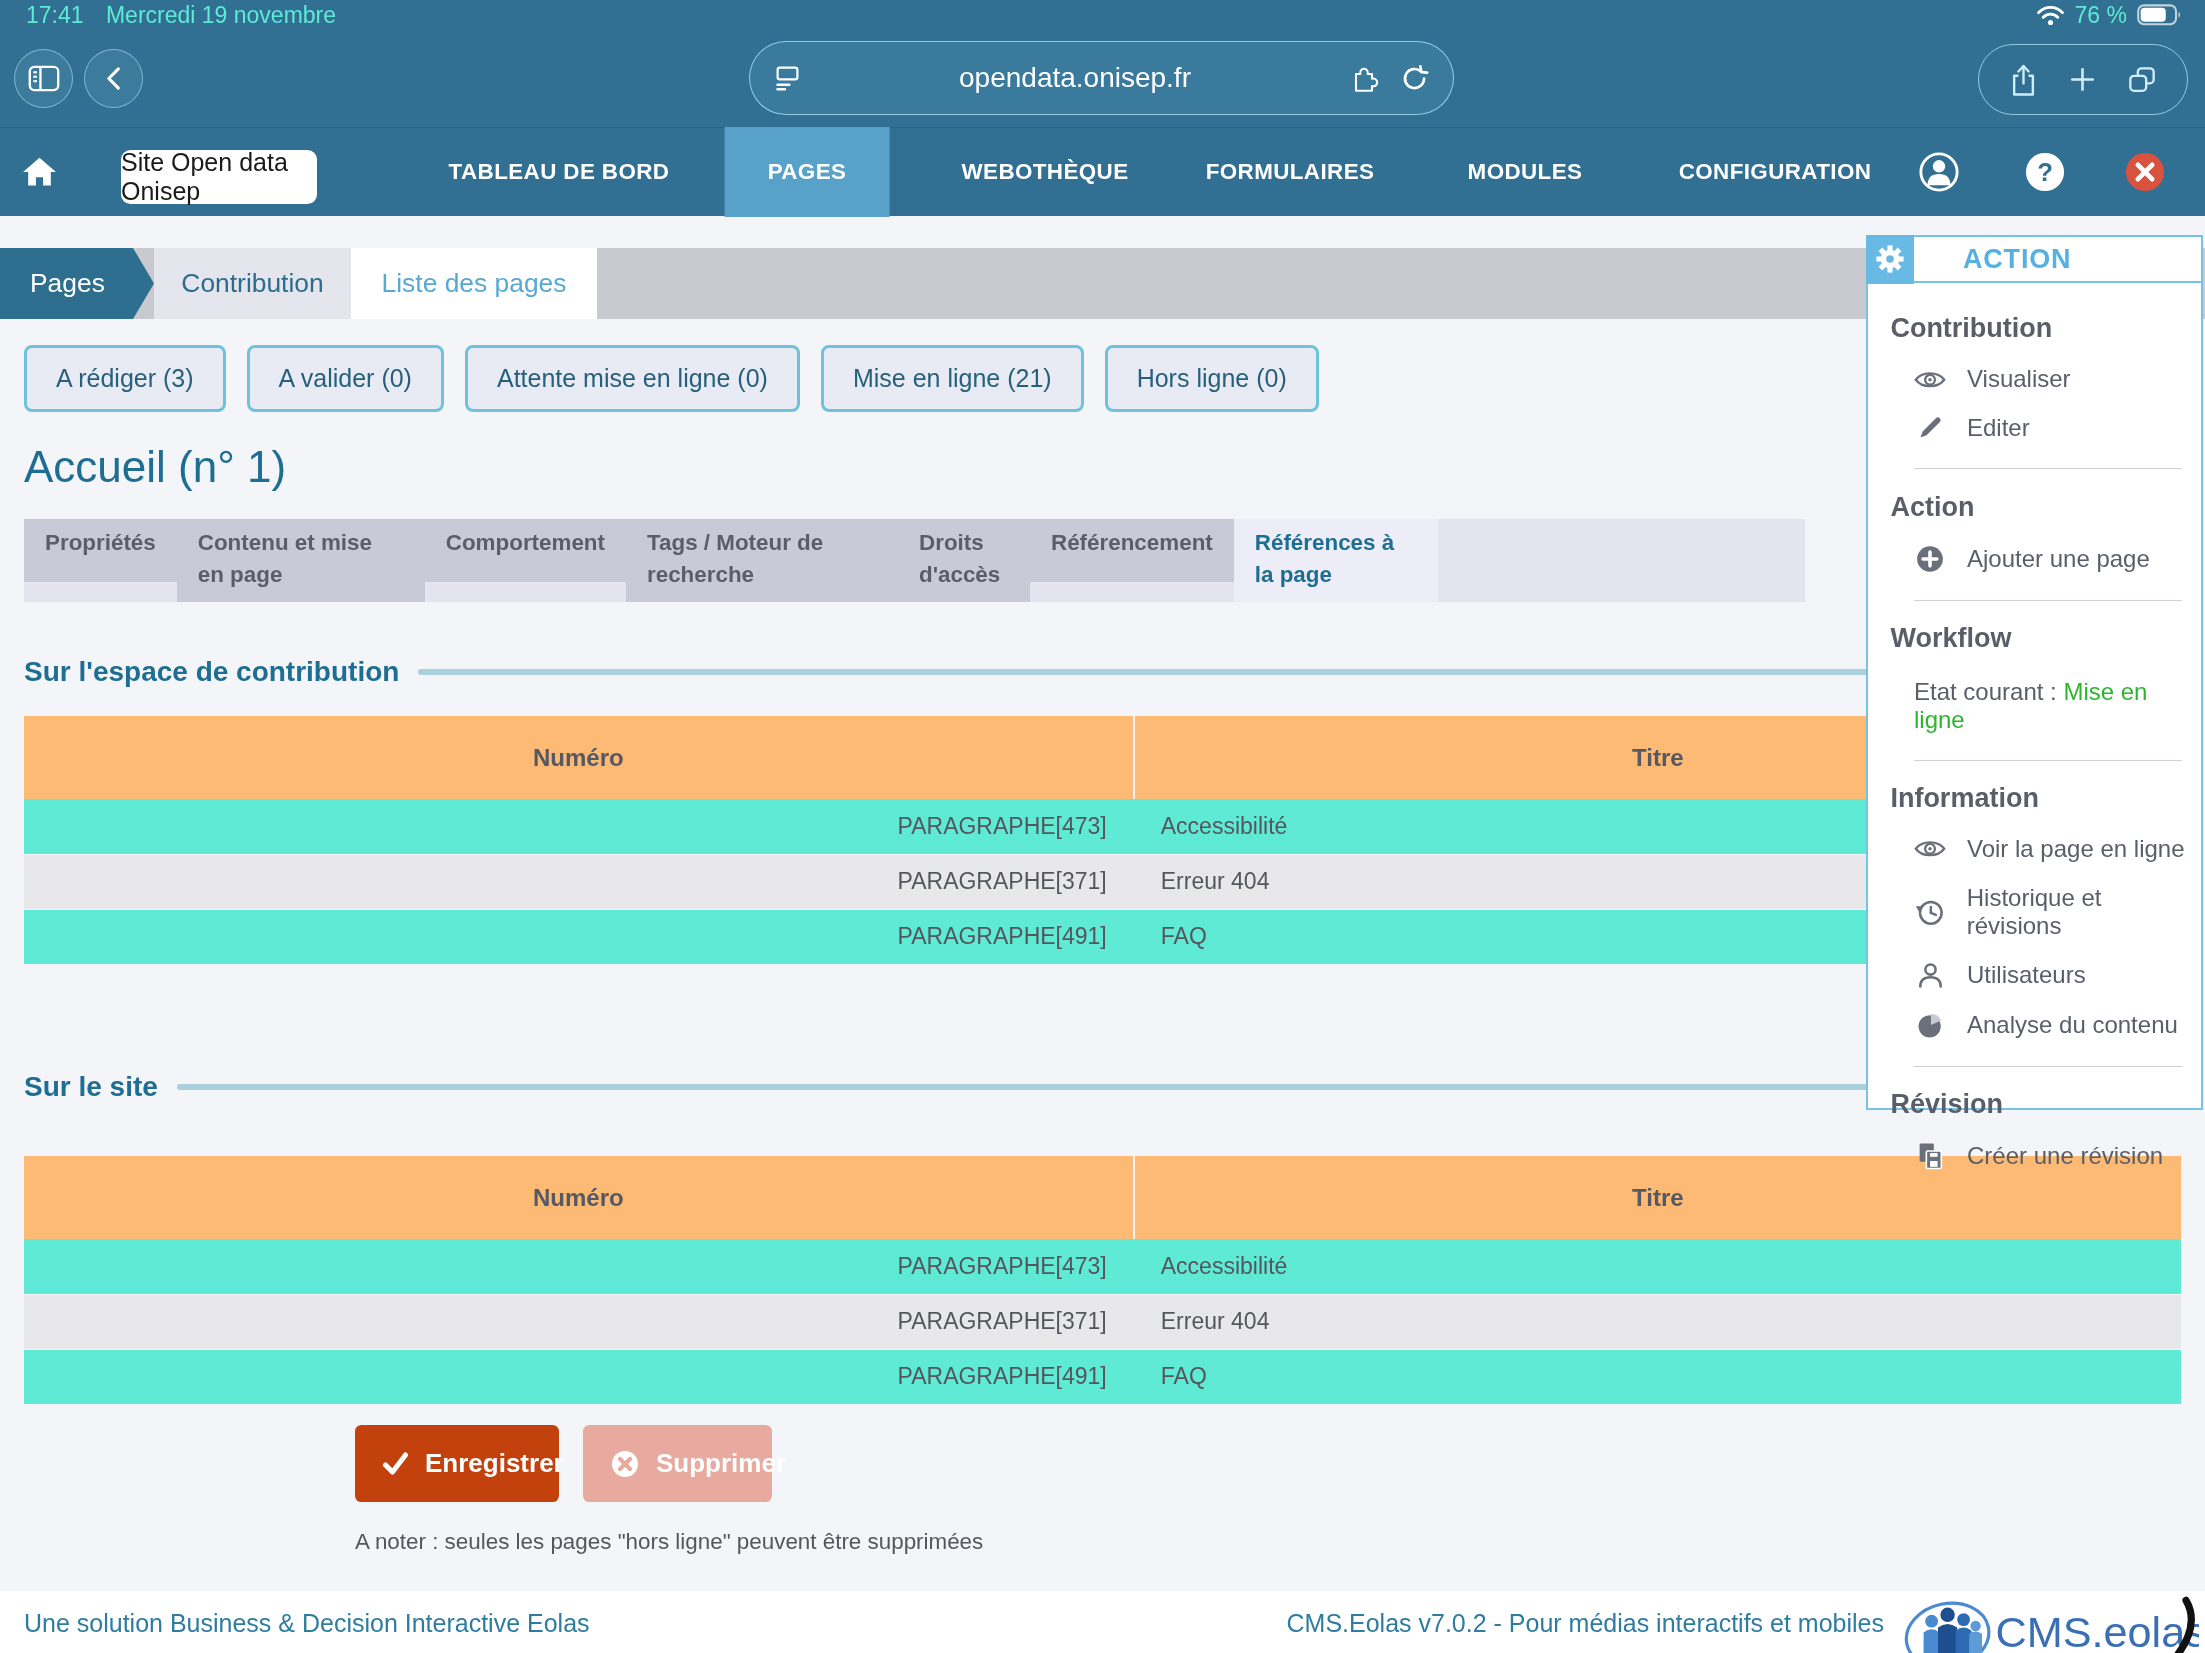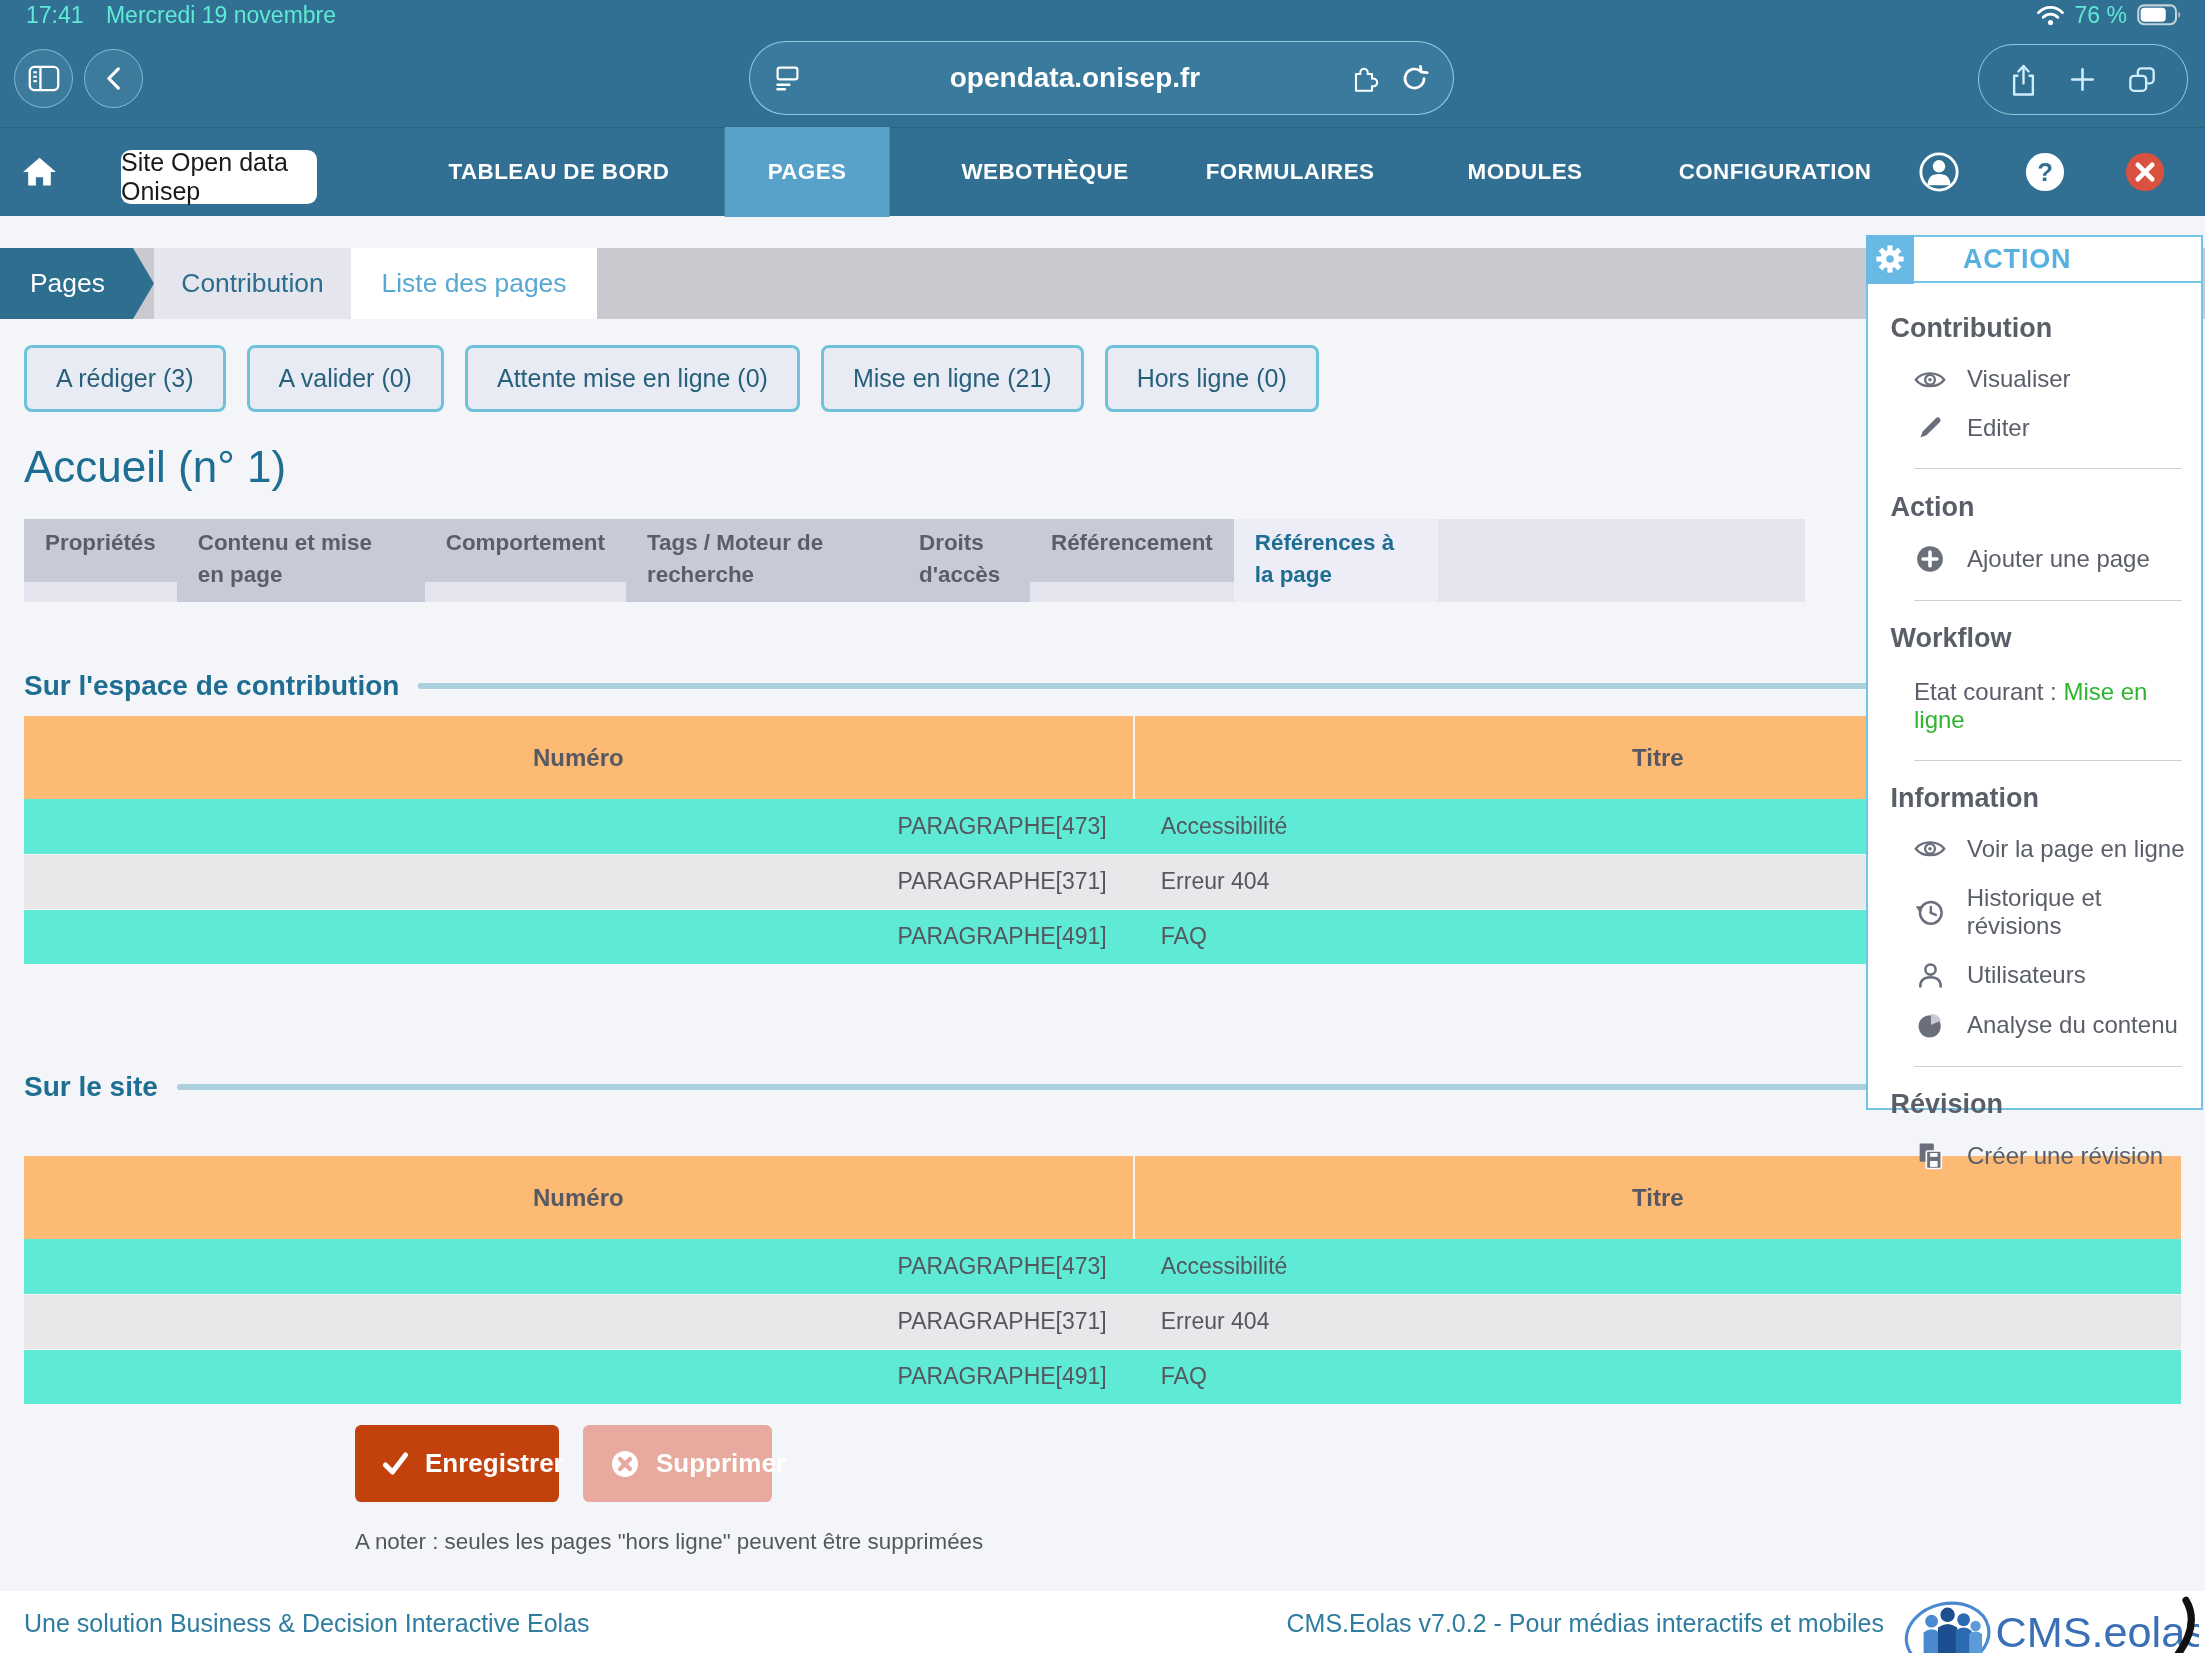--- a/index.html
+++ b/index.html
@@ -9,21 +9,21 @@
     background:#f4f5f8;
     position:relative;
     overflow:hidden;
     color:#54575e;
   }
   
   .topchrome { position:absolute; top:0; left:0; width:2205px; height:216px; background:#317092; }
   .statusbar { position:absolute; top:0; left:0; right:0; height:30px; color:#5eead4; font-size:23px; font-weight:normal; }
   .sb-left { position:absolute; left:26px; top:1.6px; display:flex; gap:22.4px; }
   .sb-right { position:absolute; right:22.4px; top:1.6px; display:flex; align-items:center; gap:9.6px; }
-  .safaribar { position:absolute; top:30px; left:0; right:0; height:96px;font-weight:bold; }
+  .safaribar { position:absolute; top:30px; left:0; right:0; height:96px; }
   .circle-btn { position:absolute; width:59px; height:59px; top:19px; border-radius:50%;
     background:#3d7b9d; border:1.6px solid rgba(190,230,245,.55); color:#fff;
     display:flex; align-items:center; justify-content:center; }
   .urlbar { position:absolute; left:749px; top:11.2px; width:705px; height:74px; border-radius:37px;
     background:#397a9d; border:1.6px solid rgba(170,225,240,.8); color:#fff;
     display:flex; align-items:center; padding:0 24px; }
   .urlbar .url-text { flex:1; text-align:center; font-size:28px; color:#fff; }
   .url-right { display:flex; align-items:center; gap:21px; }
   .tabactions { position:absolute; left:1978px; top:14.4px; width:210px; height:71px; border-radius:35px;
     border:1.6px solid rgba(170,225,240,.8); display:flex; align-items:center; justify-content:space-around; padding:0 14.4px; }
@@ -53,21 +53,21 @@
   
   .tabsrow { position:absolute; top:519px; left:24px; width:1781px; height:83px; background:#e3e4ed; display:flex; align-items:flex-start; overflow:hidden; }
   .tab { background:#c8cad7; color:#5b5e69; font-size:22.4px; font-weight:bold; line-height:32px; padding:8px 21px; height:63px; }
   .tab.tall { height:83px; }
   .tab.active { background:#ecedf7; color:#1e6d92; height:83px; }
   .tab.w1 { width:248px; } .tab.w3 { width:272px; } .tab.w4 { width:132px; } .tab.w6 { width:204px; }
   
   .section-heading { position:absolute; left:24px; right:24px; display:flex; align-items:center; gap:19px; }
   .section-heading .txt { font-size:28px; font-weight:bold; color:#1e6d92; white-space:nowrap; }
   .section-heading .rule { flex:1; height:5.6px; background:#aacfdd; border-radius:2.4px; }
-  .sec1 { top:670px;justify-content:space-between; } .sec2 { top:1071px; }
+  .sec1 { top:656px;justify-content:space-between; } .sec2 { top:1071px; }
   .reftable { position:absolute; left:24px; width:2157px; border-collapse:collapse; }
   .tbl1 { top:716px; } .tbl2 { top:1156px; }
   .reftable th { height:83px; background:#fdba74; color:#565963; font-size:24px; font-weight:bold; text-align:center; }
   .reftable th.col-num { width:51.45%; border-right:2.4px solid #f4f5f8; }
   .reftable td { height:55px; font-size:23px; color:#54575e; border-bottom:1.6px solid #f4f5f8; }
   .reftable tr.odd td { background:#5eead4; }
   .reftable tr.even td { background:#e8e8ea; }
   .reftable td.cell-num { text-align:right; padding-right:27px; }
   .reftable td.cell-tit { text-align:left; padding-left:27px; }
   

